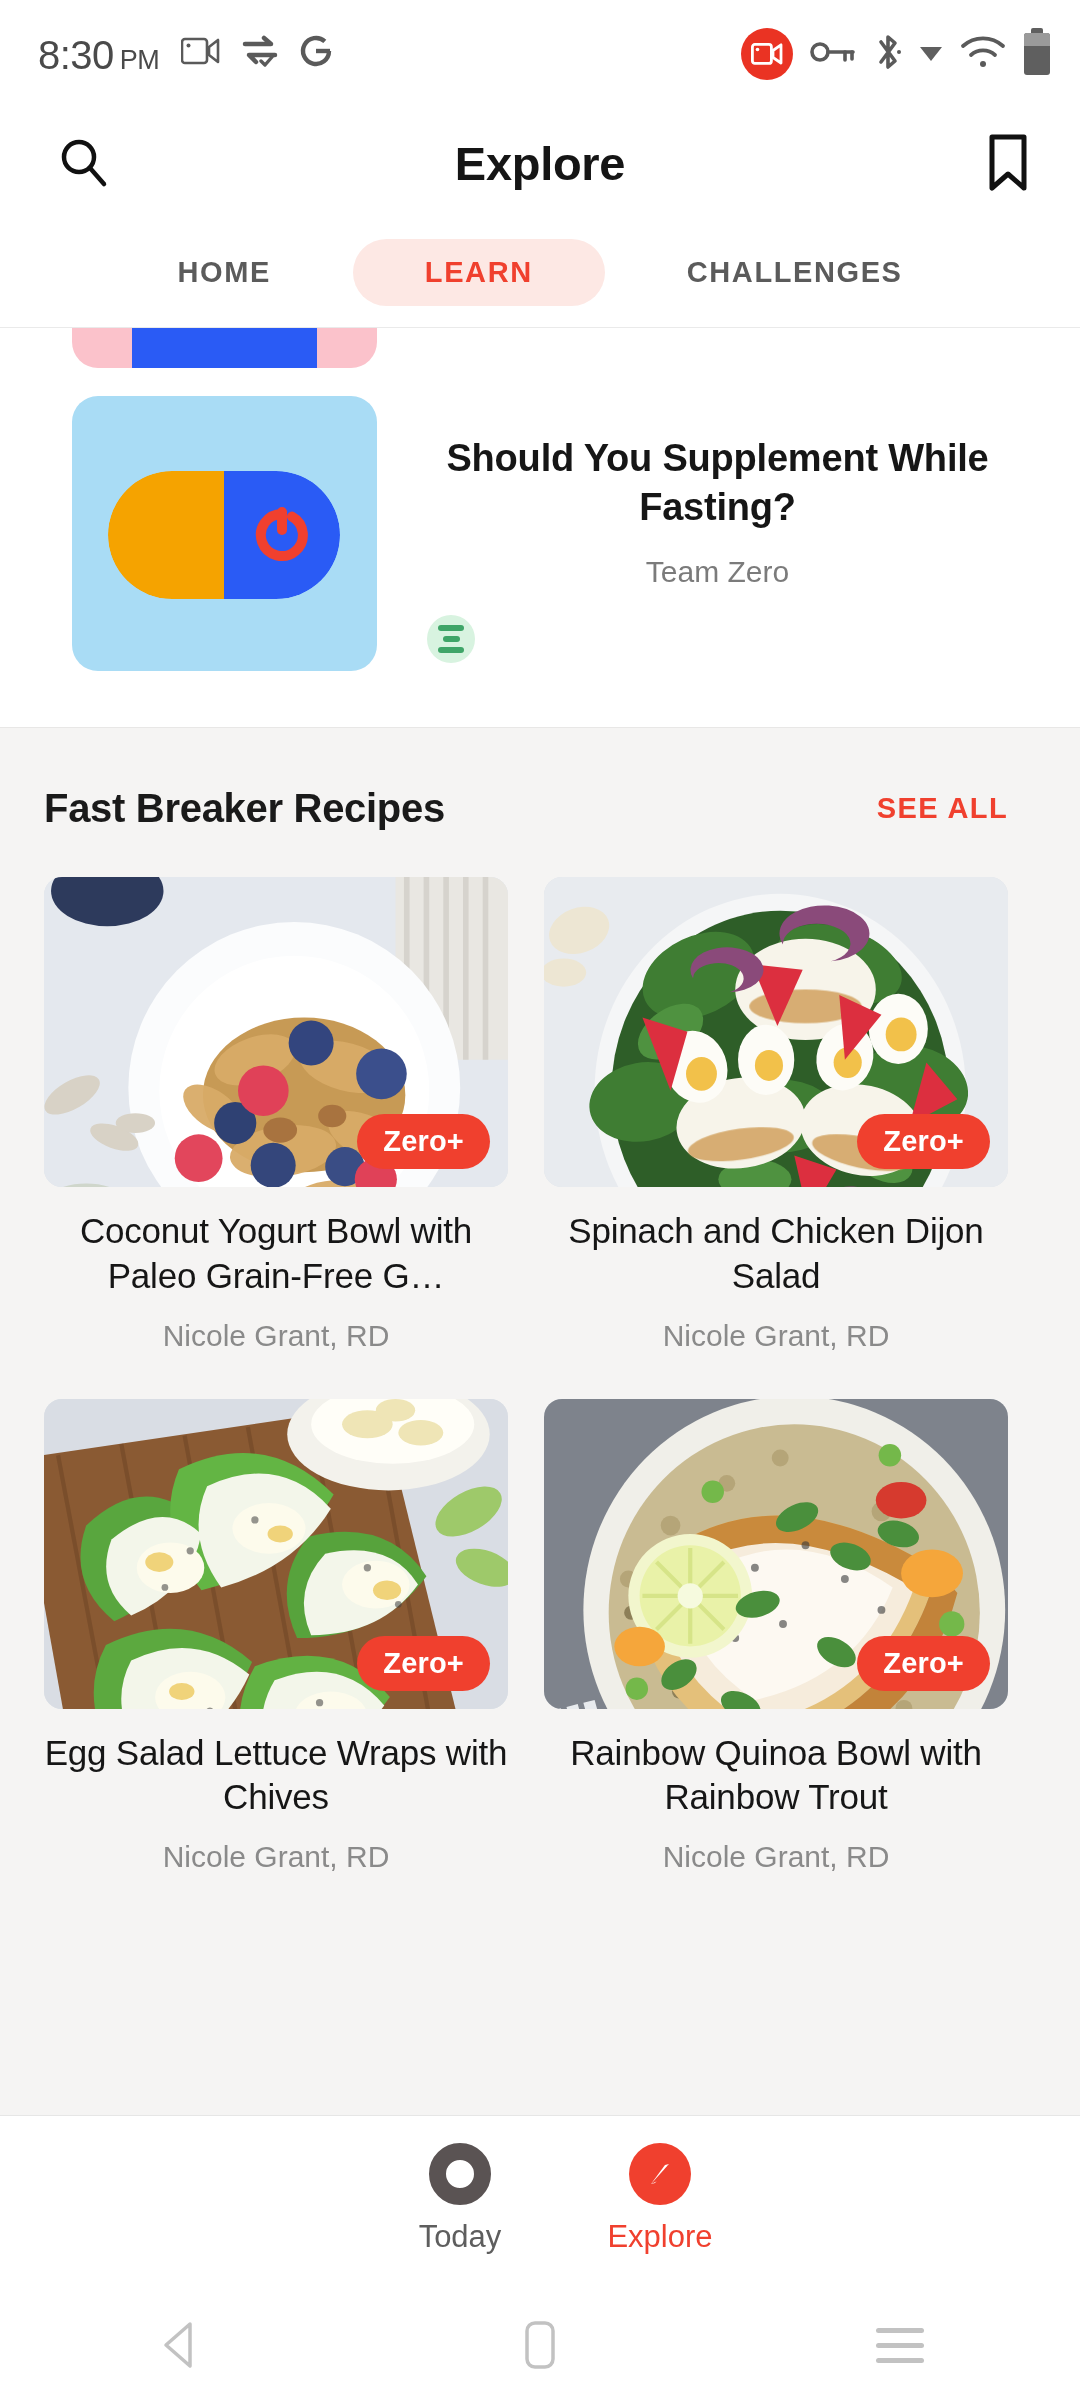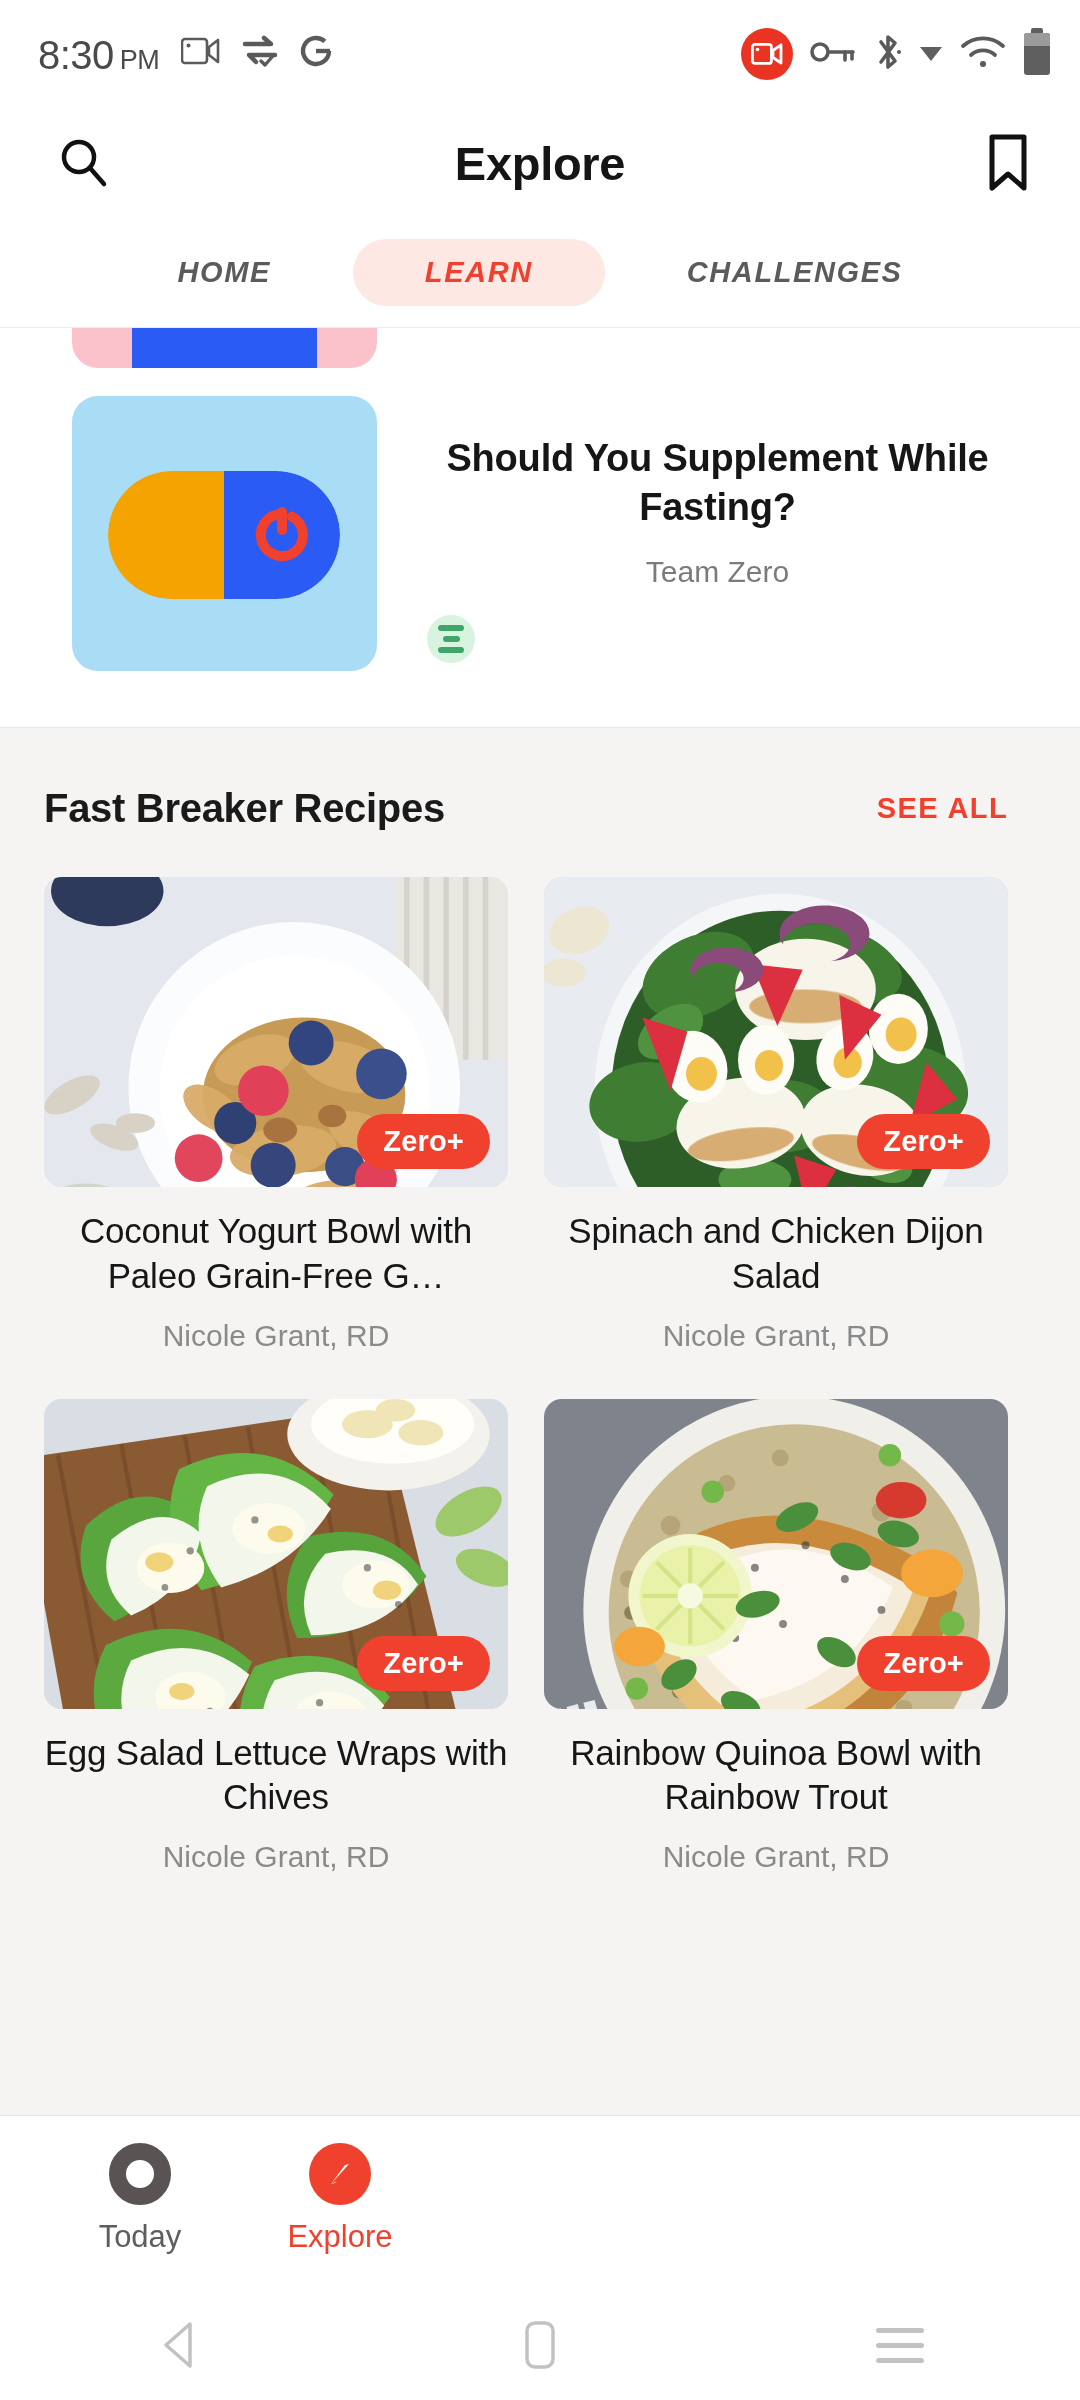--- a/index.html
+++ b/index.html
@@ -47,21 +47,21 @@
     position:absolute; left:0; right:0; text-align:center;
     font-size:47px; font-weight:700; color:#151515; letter-spacing:-0.3px;
     pointer-events:none;
   }
   .icon-btn { display:flex; align-items:center; justify-content:center; cursor:pointer; }
 
   
   .tabs {
     height:110px; flex:0 0 110px;
     display:flex; align-items:center; justify-content:center; gap:0;
-    background:#fff; border-bottom:1px solid #eaeaea;font-style:italic;
+    background:#fff; border-bottom:1px solid #eaeaea;
   }
   .tab {
     font-size:29px; font-weight:700; letter-spacing:1.6px;
     color:#5b5b5b; padding:17px 38px; border-radius:40px; cursor:pointer;
     white-space:nowrap;
   }
   .tab.tab-home { margin-right:44px; }
   .tab.tab-challenges { margin-left:44px; }
   .tab.active { color:#F0402E; background:#FDE8E4; padding:17px 72px; }
 
@@ -135,21 +135,21 @@
     margin-top:22px; letter-spacing:-0.2px;
   }
   .recipe-author { font-size:30px; color:#8a8a8a; margin-top:20px; }
 
   
   .ph { position:absolute; inset:0; }
 
   
   .bottomnav {
     flex:0 0 175px; height:175px; background:#fff; border-top:1px solid #e6e6e6;
-    display:flex; align-items:center; justify-content:flex-start; padding-bottom:8px;padding-left:40px;
+    display:flex; align-items:center; justify-content:center; padding-bottom:8px;padding-left:40px;
   }
   .nav-item { display:flex; flex-direction:column; align-items:center; gap:14px; cursor:pointer; width:200px; }
   .nav-label { font-size:31px; color:#5e5e5e; }
   .nav-item.active .nav-label { color:#F0402E; }
   .donut { width:62px; height:62px; border-radius:50%; border:17px solid #5a5353; }
   .compass { width:62px; height:62px; border-radius:50%; background:#F0402E; display:flex; align-items:center; justify-content:center; }
   .person { width:62px; height:62px; border-radius:50%; background:#5a5353; position:relative; overflow:hidden; }
   .person .head { position:absolute; left:50%; top:9px; transform:translateX(-50%); width:22px; height:22px; border-radius:50%; background:#fff; }
   .person .body { position:absolute; left:50%; bottom:-12px; transform:translateX(-50%); width:40px; height:32px; border-radius:50%; background:#fff; }
 

